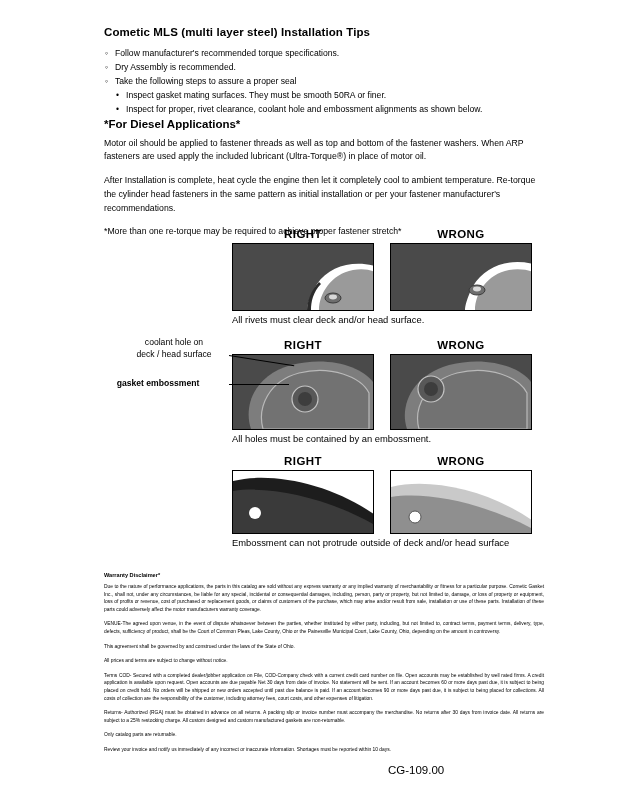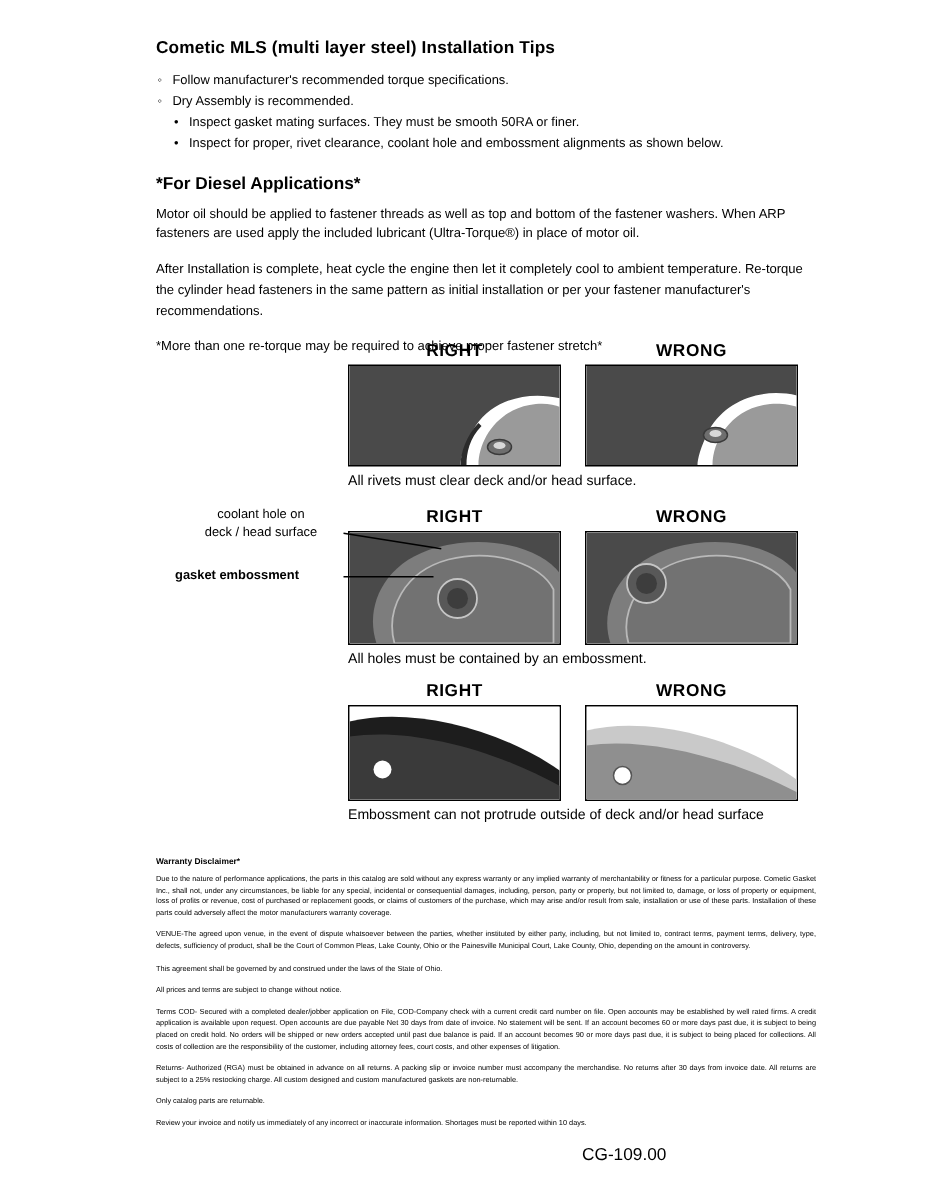--- a/index.html
+++ b/index.html
@@ -66,21 +66,21 @@
   ul.subbullets > li::before {
     content: "\2022";
     position: absolute;
     left: 0;
     top: 0;
     font-size: 8.6px;
   }
   h2.subtitle {
     font-size: 11.5px;
     font-weight: bold;
-    margin: 14px 0 7px 0;
+    margin: 1px 0 7px 0;
   }
   p.body {
     font-size: 8.7px;
     line-height: 1.58;
     margin: 0 0 10px 0;
   }
   p.note {
     font-size: 8.7px;
     line-height: 1.58;
     margin: 2px 0 0 0;
@@ -173,20 +173,21 @@
 <body>
 
 <div class="page">
 
   <div class="content">
     <h1 class="title">Cometic MLS (multi layer steel) Installation Tips</h1>
 
     <ul class="bullets">
       <li>Follow manufacturer's recommended torque specifications.</li>
       <li>Dry Assembly is recommended.</li>
+      <li>Take the following steps to assure a proper seal</li>
     </ul>
     <ul class="subbullets">
       <li>Inspect gasket mating surfaces.  They must be smooth 50RA or finer.</li>
       <li>Inspect for proper, rivet clearance, coolant hole and embossment alignments as shown below.</li>
     </ul>
 
     <h2 class="subtitle">*For Diesel Applications*</h2>
     <p class="body">Motor oil should be applied to fastener threads as well as top and bottom of the fastener washers.  When ARP fasteners are used apply the included lubricant (Ultra-Torque®) in place of motor oil.</p>
     <p class="body">After Installation is complete, heat cycle the engine then let it completely cool to ambient temperature. Re-torque the cylinder head fasteners in the same pattern as initial installation or per your fastener manufacturer's recommendations.</p>
     <p class="note">*More than one re-torque may be required to achieve proper fastener stretch*</p>

